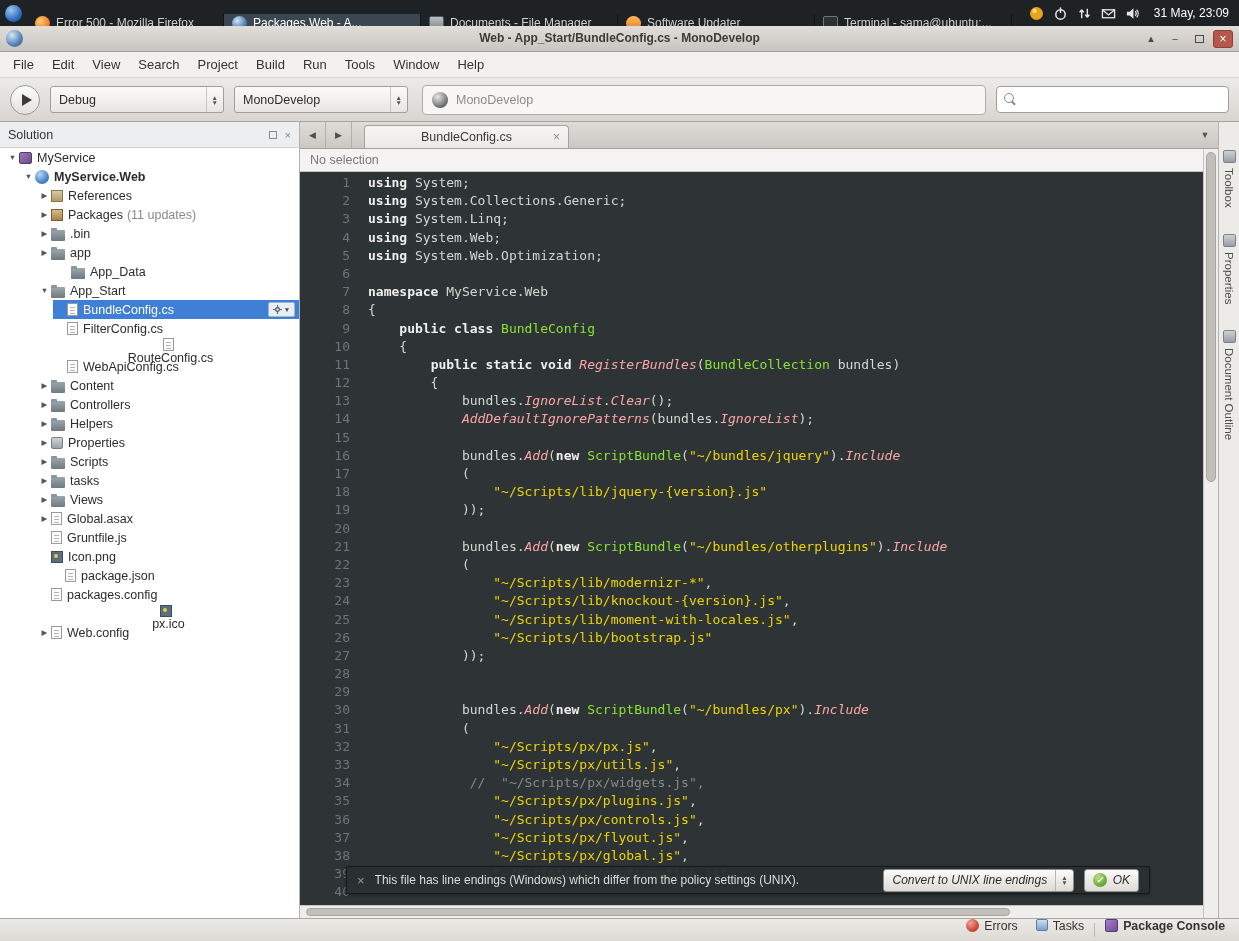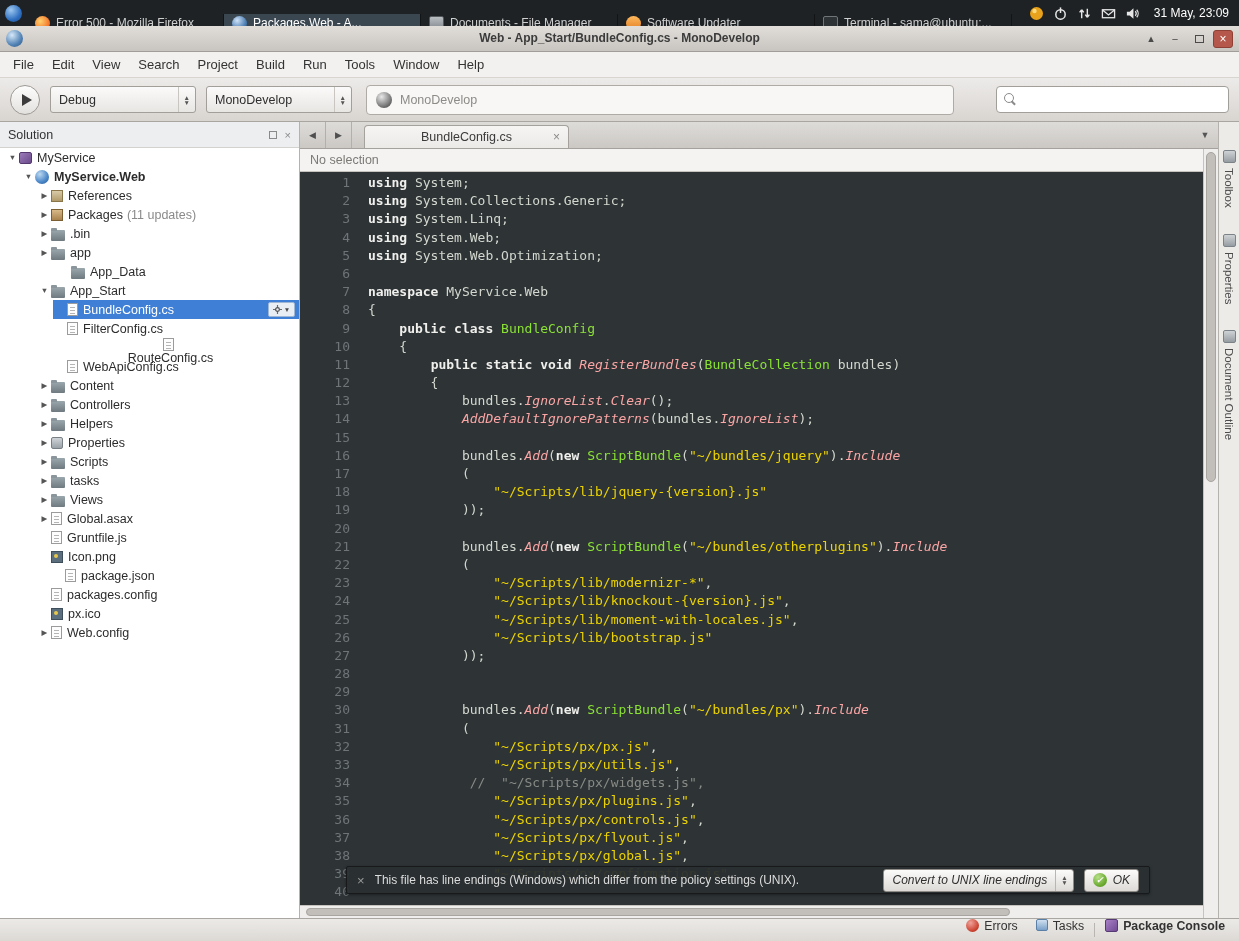--- a/index.html
+++ b/index.html
@@ -33,21 +33,21 @@
   .wbtn.close{background:#b5584b;border:1px solid #8e4036;color:#fff;font-size:12px;}
 
   
   #menubar{position:absolute;top:52px;left:0;width:1239px;height:26px;background:#f2f1ef;border-bottom:1px solid #d8d5d1;display:flex;align-items:center;padding-left:4px;}
   .menu-item{padding:0 9px;font-size:13px;color:#333;line-height:26px;}
 
   
   #toolbar{position:absolute;top:78px;left:0;width:1239px;height:44px;background:linear-gradient(#edebe9,#d8d5d1);border-bottom:1px solid #a9a5a0;display:flex;align-items:center;padding:0 10px;gap:10px;}
   #run-button{width:30px;height:30px;border-radius:50%;background:linear-gradient(#fdfdfd,#e3e1de);border:1px solid #9d9a95;display:flex;align-items:center;justify-content:center;flex:0 0 auto;}
   #run-button .tri{width:0;height:0;border-left:10px solid #3c3c3c;border-top:6px solid transparent;border-bottom:6px solid transparent;margin-left:3px;}
-  .combo{width:146px;height:27px;background:linear-gradient(#fbfafa,#e8e6e3);border:1px solid #a29e99;border-radius:3px;display:flex;align-items:center;padding:0 0 0 8px;font-size:12.5px;color:#2e2e2e;flex:0 0 auto;}
+  .combo{width:174px;height:27px;background:linear-gradient(#fbfafa,#e8e6e3);border:1px solid #a29e99;border-radius:3px;display:flex;align-items:center;padding:0 0 0 8px;font-size:12.5px;color:#2e2e2e;flex:0 0 auto;}
   .spin{margin-left:auto;display:flex;flex-direction:column;align-items:center;justify-content:center;color:#555;font-size:6.5px;line-height:5px;border-left:1px solid #c9c6c2;padding:0 5px;height:100%;}
   #status-area{flex:1;max-width:588px;height:30px;background:#f8f7f5;border:1px solid #aeaaa5;border-radius:4px;display:flex;align-items:center;padding:0 9px;gap:8px;margin-left:4px;}
   .md-ic{width:16px;height:16px;border-radius:50%;background:radial-gradient(circle at 35% 30%,#e8e8e8,#6a6a6a 70%,#3f3f3f);flex:0 0 auto;}
   .stext{font-size:12.5px;color:#8d8b88;}
   #search-box{width:233px;height:27px;background:#fff;border:1px solid #a29e99;border-radius:4px;display:flex;align-items:center;padding:0 7px;gap:6px;margin-left:auto;flex:0 0 auto;}
   .mag{width:13px;height:13px;position:relative;flex:0 0 auto;}
   .mag::before{content:"";position:absolute;width:8px;height:8px;border:1.6px solid #8b8b8b;border-radius:50%;left:0;top:0;}
   .mag::after{content:"";position:absolute;width:5px;height:1.6px;background:#8b8b8b;transform:rotate(45deg);left:7px;top:9px;}
   #search-input{border:none;outline:none;flex:1;font-size:12.5px;font-family:"Liberation Sans",sans-serif;background:transparent;}
 
@@ -383,21 +383,21 @@
         <div class="trow" style="padding-left: 52px;">
           <span class="exp"></span>
           <span class="ticon ti-file"></span>
           <span class="tlabel">package.json</span>
         </div>
         <div class="trow" style="padding-left: 38px;">
           <span class="exp"></span>
           <span class="ticon ti-file"></span>
           <span class="tlabel">packages.config</span>
         </div>
-        <div class="trow" style="padding-left: 38px;">
+        <div class="trow" style="padding-left: 38px; flex-direction: column;">
           <span class="exp"></span>
           <span class="ticon ti-image"></span>
           <span class="tlabel">px.ico</span>
         </div>
         <div class="trow" style="padding-left: 38px;">
           <span class="exp">▶</span>
           <span class="ticon ti-file"></span>
           <span class="tlabel">Web.config</span>
         </div>
       </div>

